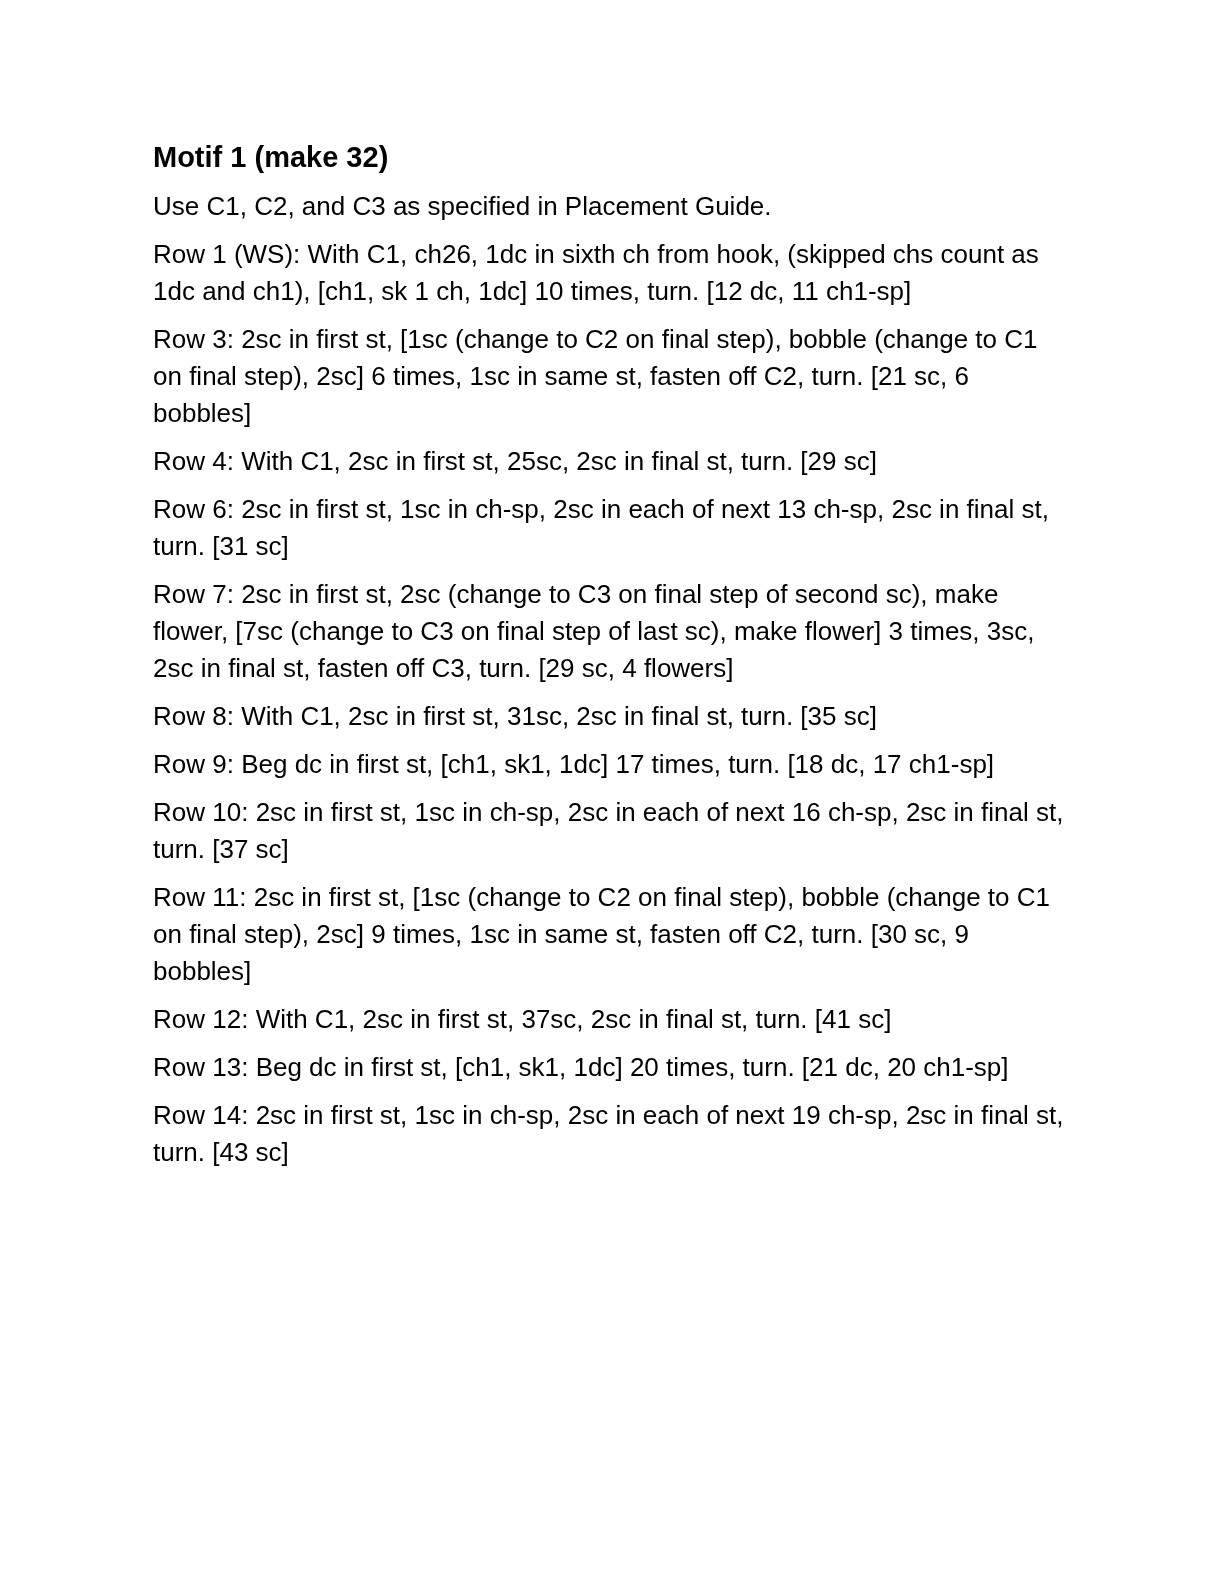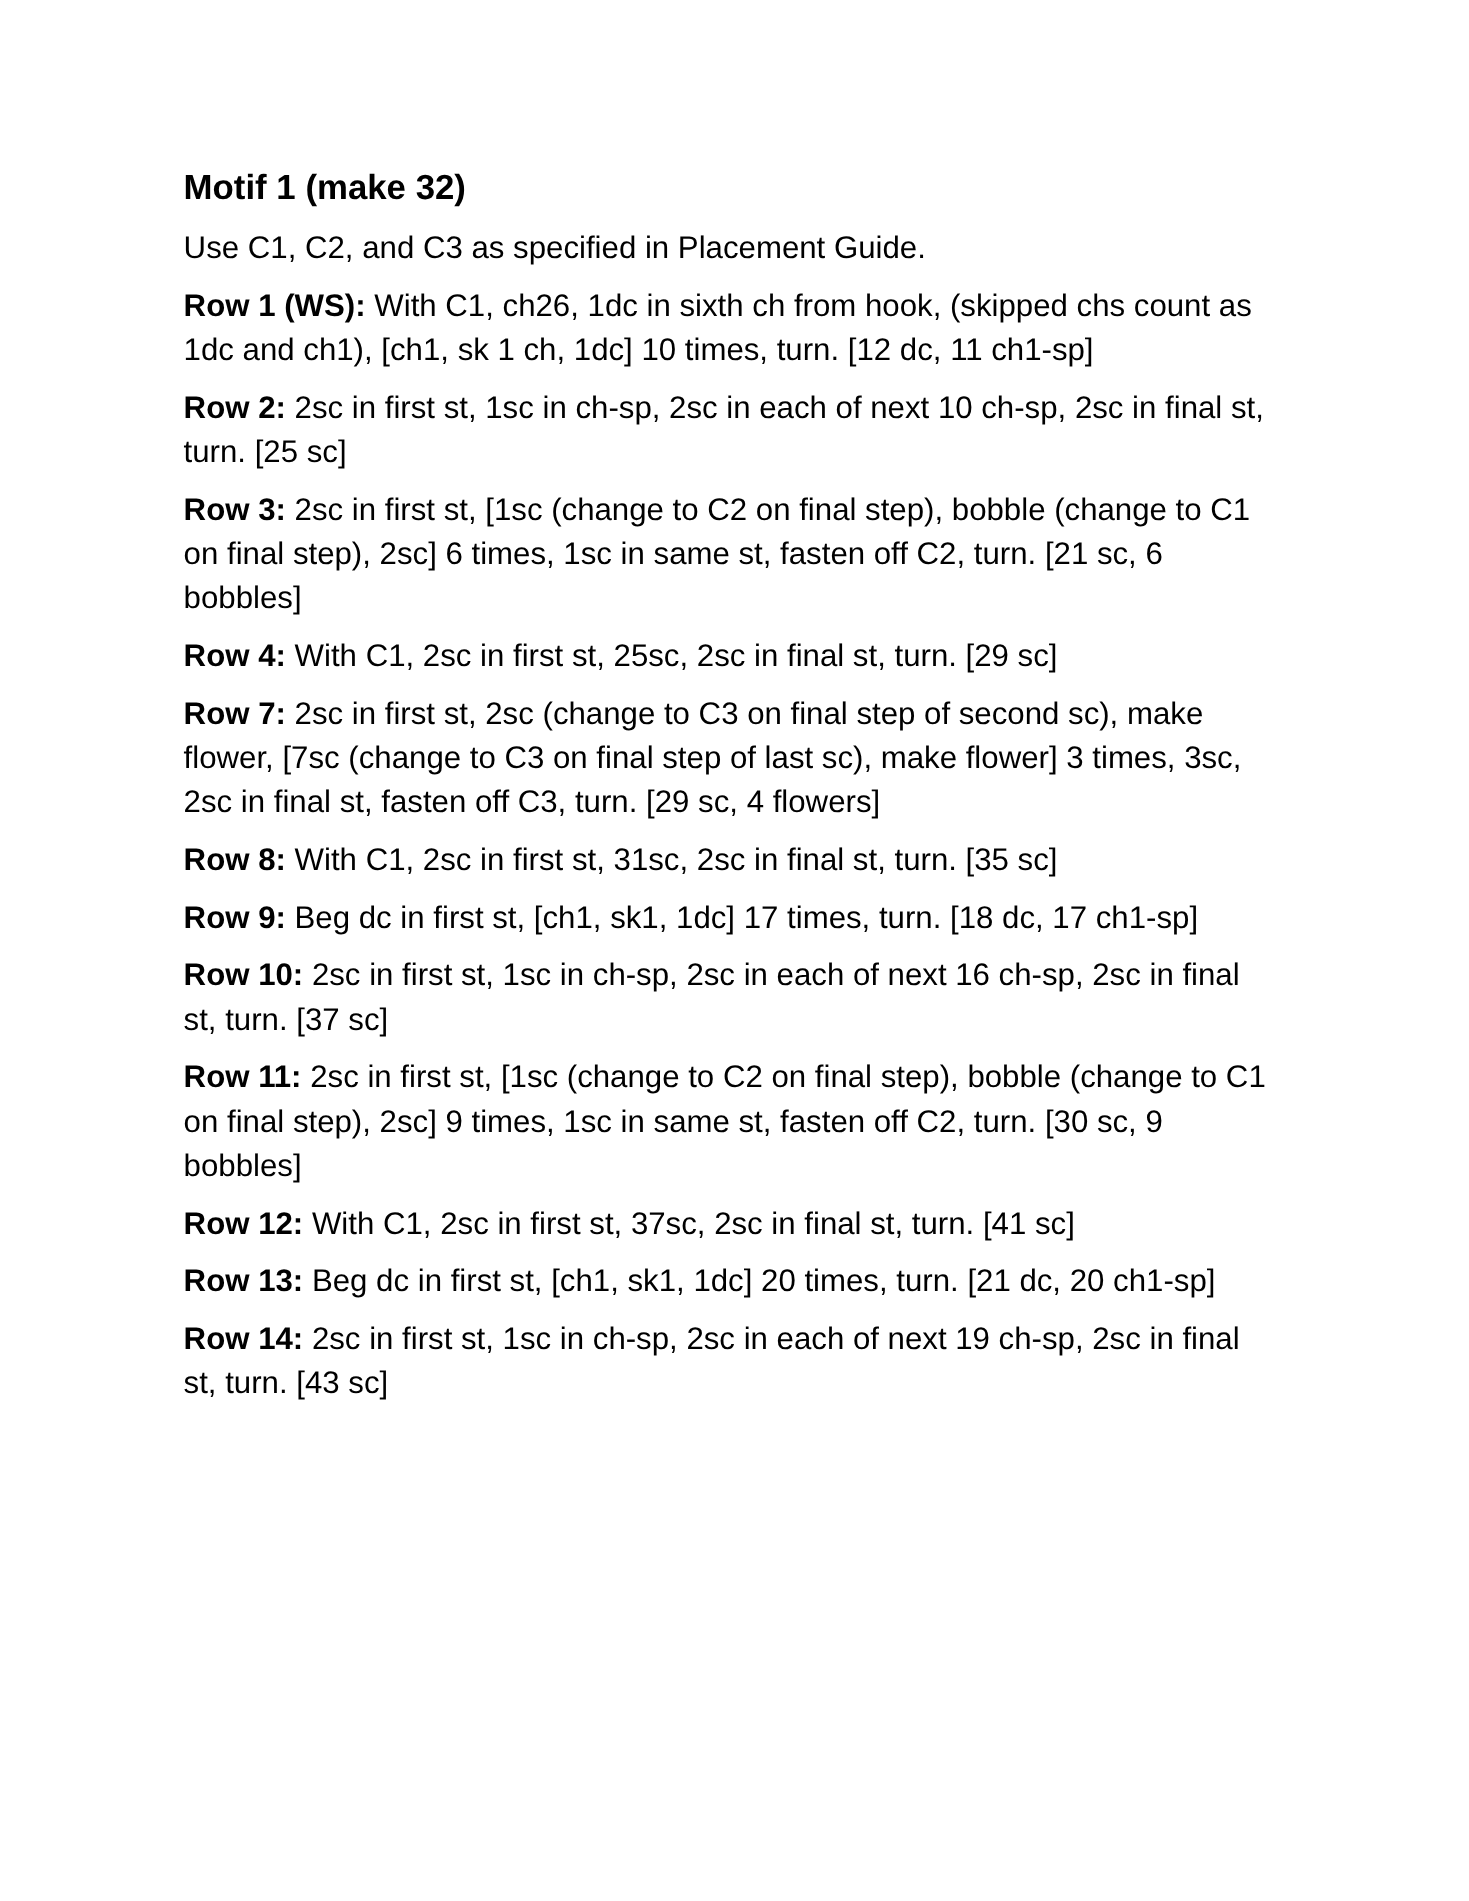--- a/index.html
+++ b/index.html
@@ -32,34 +32,34 @@
     font-size: 26px;
     line-height: 37px;
     margin: 0 0 11px 0;
   }
   .pattern-row {
     font-size: 26px;
     line-height: 37px;
     margin: 0 0 11px 0;
   }
   .pattern-row .row-label {
-    font-weight: bold;
+    font-weight: normal;
   }
 </style>
 </head>
 <body>
 
 <div class="page">
   <h1 class="page-title">Motif 1 (make 32)</h1>
   <p class="pattern-note">Use C1, C2, and C3 as specified in Placement Guide.</p>
   <div id="pattern-rows">
       <p class="pattern-row"><span class="row-label">Row 1 (WS):</span> <span class="row-text">With C1, ch26, 1dc in sixth ch from hook, (skipped chs count as 1dc and ch1), [ch1, sk 1 ch, 1dc] 10 times, turn. [12 dc, 11 ch1-sp]</span></p>
-      <p class="pattern-row"><span class="row-label">Row 2:</span> <span class="row-text">2sc in first st, 1sc in ch-sp, 2sc in each of next 10 ch-sp, 2sc in final st, turn. [25 sc]</span></p>
       <p class="pattern-row"><span class="row-label">Row 3:</span> <span class="row-text">2sc in first st, [1sc (change to C2 on final step), bobble (change to C1 on final step), 2sc] 6 times, 1sc in same st, fasten off C2, turn. [21 sc, 6 bobbles]</span></p>
       <p class="pattern-row"><span class="row-label">Row 4:</span> <span class="row-text">With C1, 2sc in first st, 25sc, 2sc in final st, turn. [29 sc]</span></p>
+      <p class="pattern-row"><span class="row-label">Row 6:</span> <span class="row-text">2sc in first st, 1sc in ch-sp, 2sc in each of next 13 ch-sp, 2sc in final st, turn. [31 sc]</span></p>
       <p class="pattern-row"><span class="row-label">Row 7:</span> <span class="row-text">2sc in first st, 2sc (change to C3 on final step of second sc), make flower, [7sc (change to C3 on final step of last sc), make flower] 3 times, 3sc, 2sc in final st, fasten off C3, turn. [29 sc, 4 flowers]</span></p>
       <p class="pattern-row"><span class="row-label">Row 8:</span> <span class="row-text">With C1, 2sc in first st, 31sc, 2sc in final st, turn. [35 sc]</span></p>
       <p class="pattern-row"><span class="row-label">Row 9:</span> <span class="row-text">Beg dc in first st, [ch1, sk1, 1dc] 17 times, turn. [18 dc, 17 ch1-sp]</span></p>
       <p class="pattern-row"><span class="row-label">Row 10:</span> <span class="row-text">2sc in first st, 1sc in ch-sp, 2sc in each of next 16 ch-sp, 2sc in final st, turn. [37 sc]</span></p>
       <p class="pattern-row"><span class="row-label">Row 11:</span> <span class="row-text">2sc in first st, [1sc (change to C2 on final step), bobble (change to C1 on final step), 2sc] 9 times, 1sc in same st, fasten off C2, turn. [30 sc, 9 bobbles]</span></p>
       <p class="pattern-row"><span class="row-label">Row 12:</span> <span class="row-text">With C1, 2sc in first st, 37sc, 2sc in final st, turn. [41 sc]</span></p>
       <p class="pattern-row"><span class="row-label">Row 13:</span> <span class="row-text">Beg dc in first st, [ch1, sk1, 1dc] 20 times, turn. [21 dc, 20 ch1-sp]</span></p>
       <p class="pattern-row"><span class="row-label">Row 14:</span> <span class="row-text">2sc in first st, 1sc in ch-sp, 2sc in each of next 19 ch-sp, 2sc in final st, turn. [43 sc]</span></p>
     </div>
 </div>

